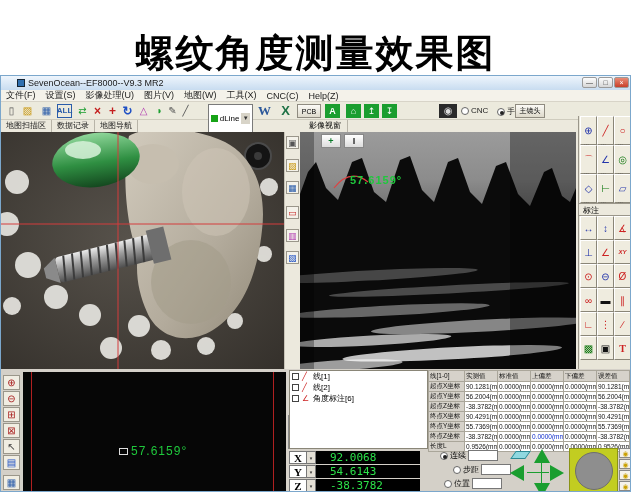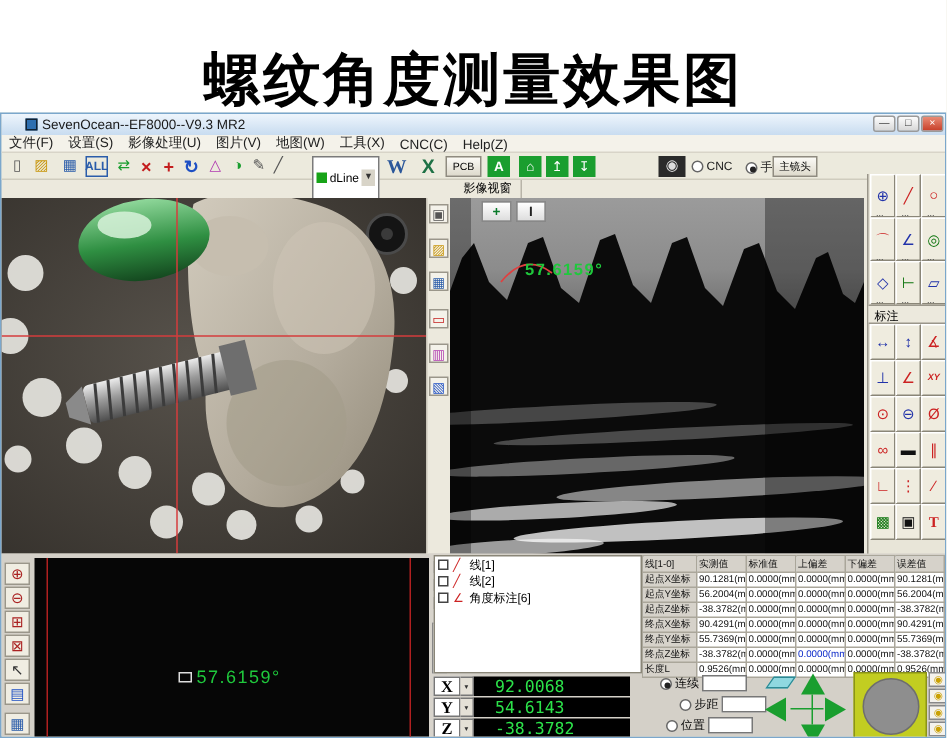--- a/index.html
+++ b/index.html
@@ -150,20 +150,25 @@
         <span class="rdot"></span>
         <span>CNC</span>
       </span>
       <span class="radio" style="left:496px">
         <span class="rdot on"></span>
         <span>手动</span>
       </span>
       <span class="tbtn" style="left:514px;width:30px">主镜头</span>
     </div>
 
+    <div id="ltabs">
+      <span>地图扫描区</span>
+      <span>数据记录</span>
+      <span>地图导航</span>
+    </div>
     <div id="iwtab">影像视窗</div>
 
     <div id="cam1">
       <svg width="283" height="237" viewBox="0 0 283 237">
         <defs>
           <radialGradient id="bg1" cx="45%" cy="45%" r="80%">
             <stop offset="0%" stop-color="#57524b"></stop>
               <stop offset="100%" stop-color="#332f2a"></stop>
           </radialGradient>
           <linearGradient id="gClay" x1="0" y1="0" x2="1" y2="1">

